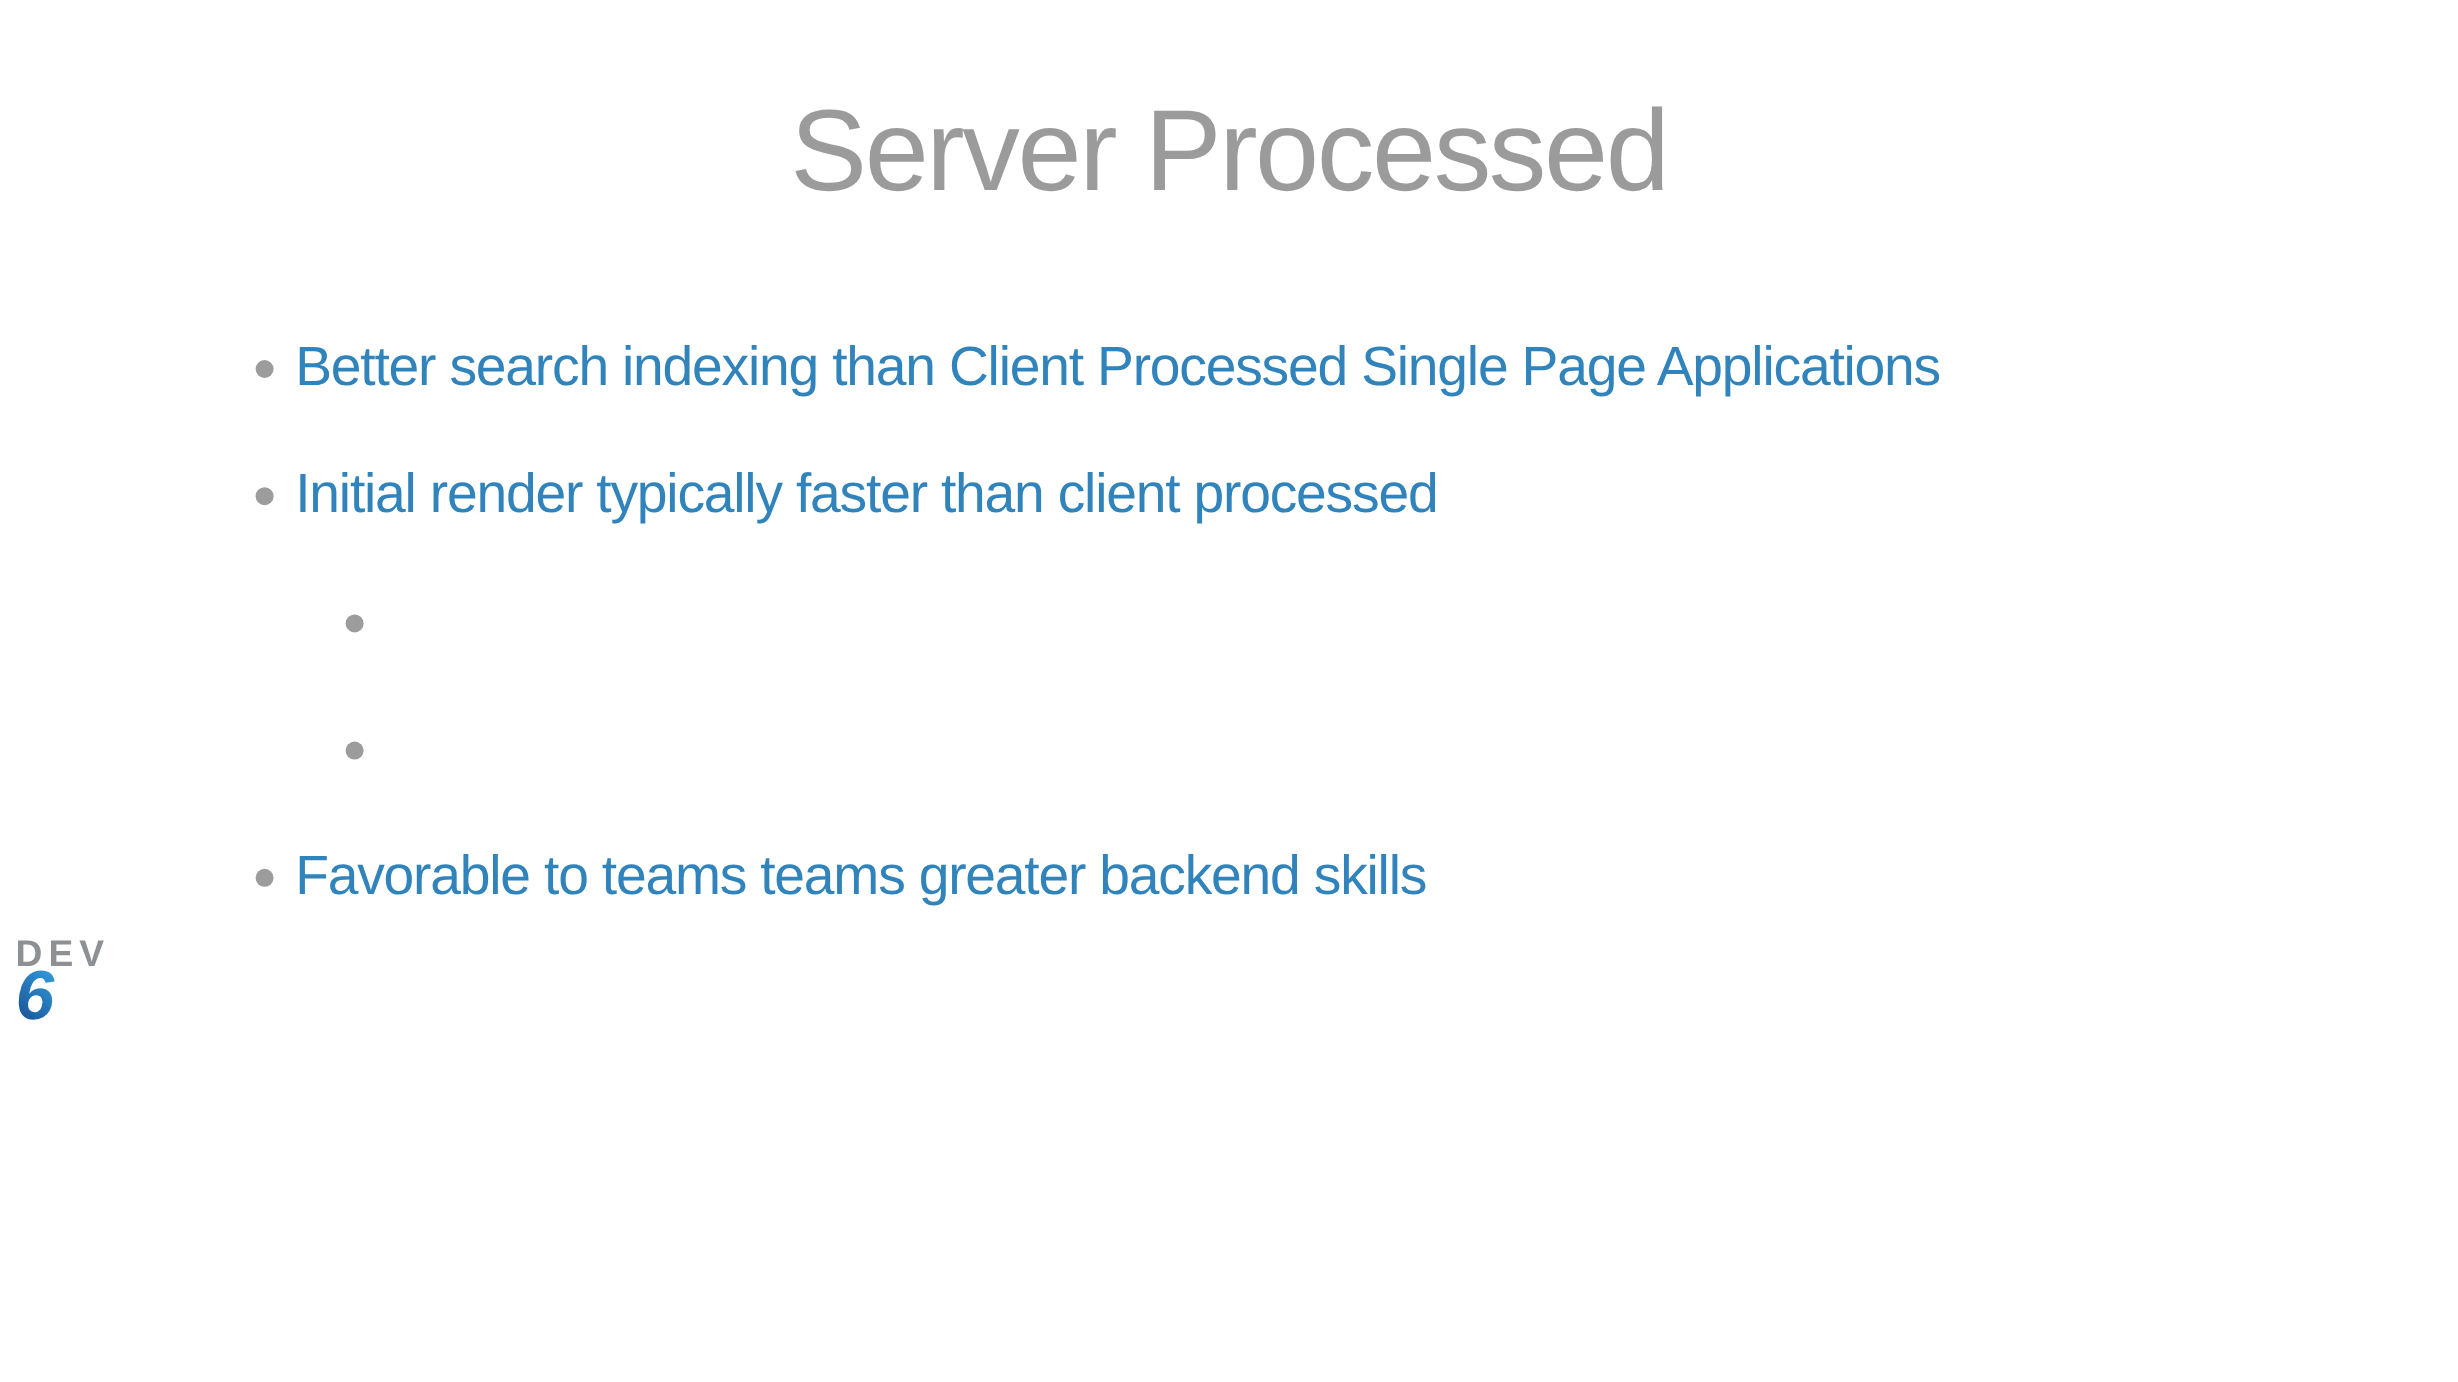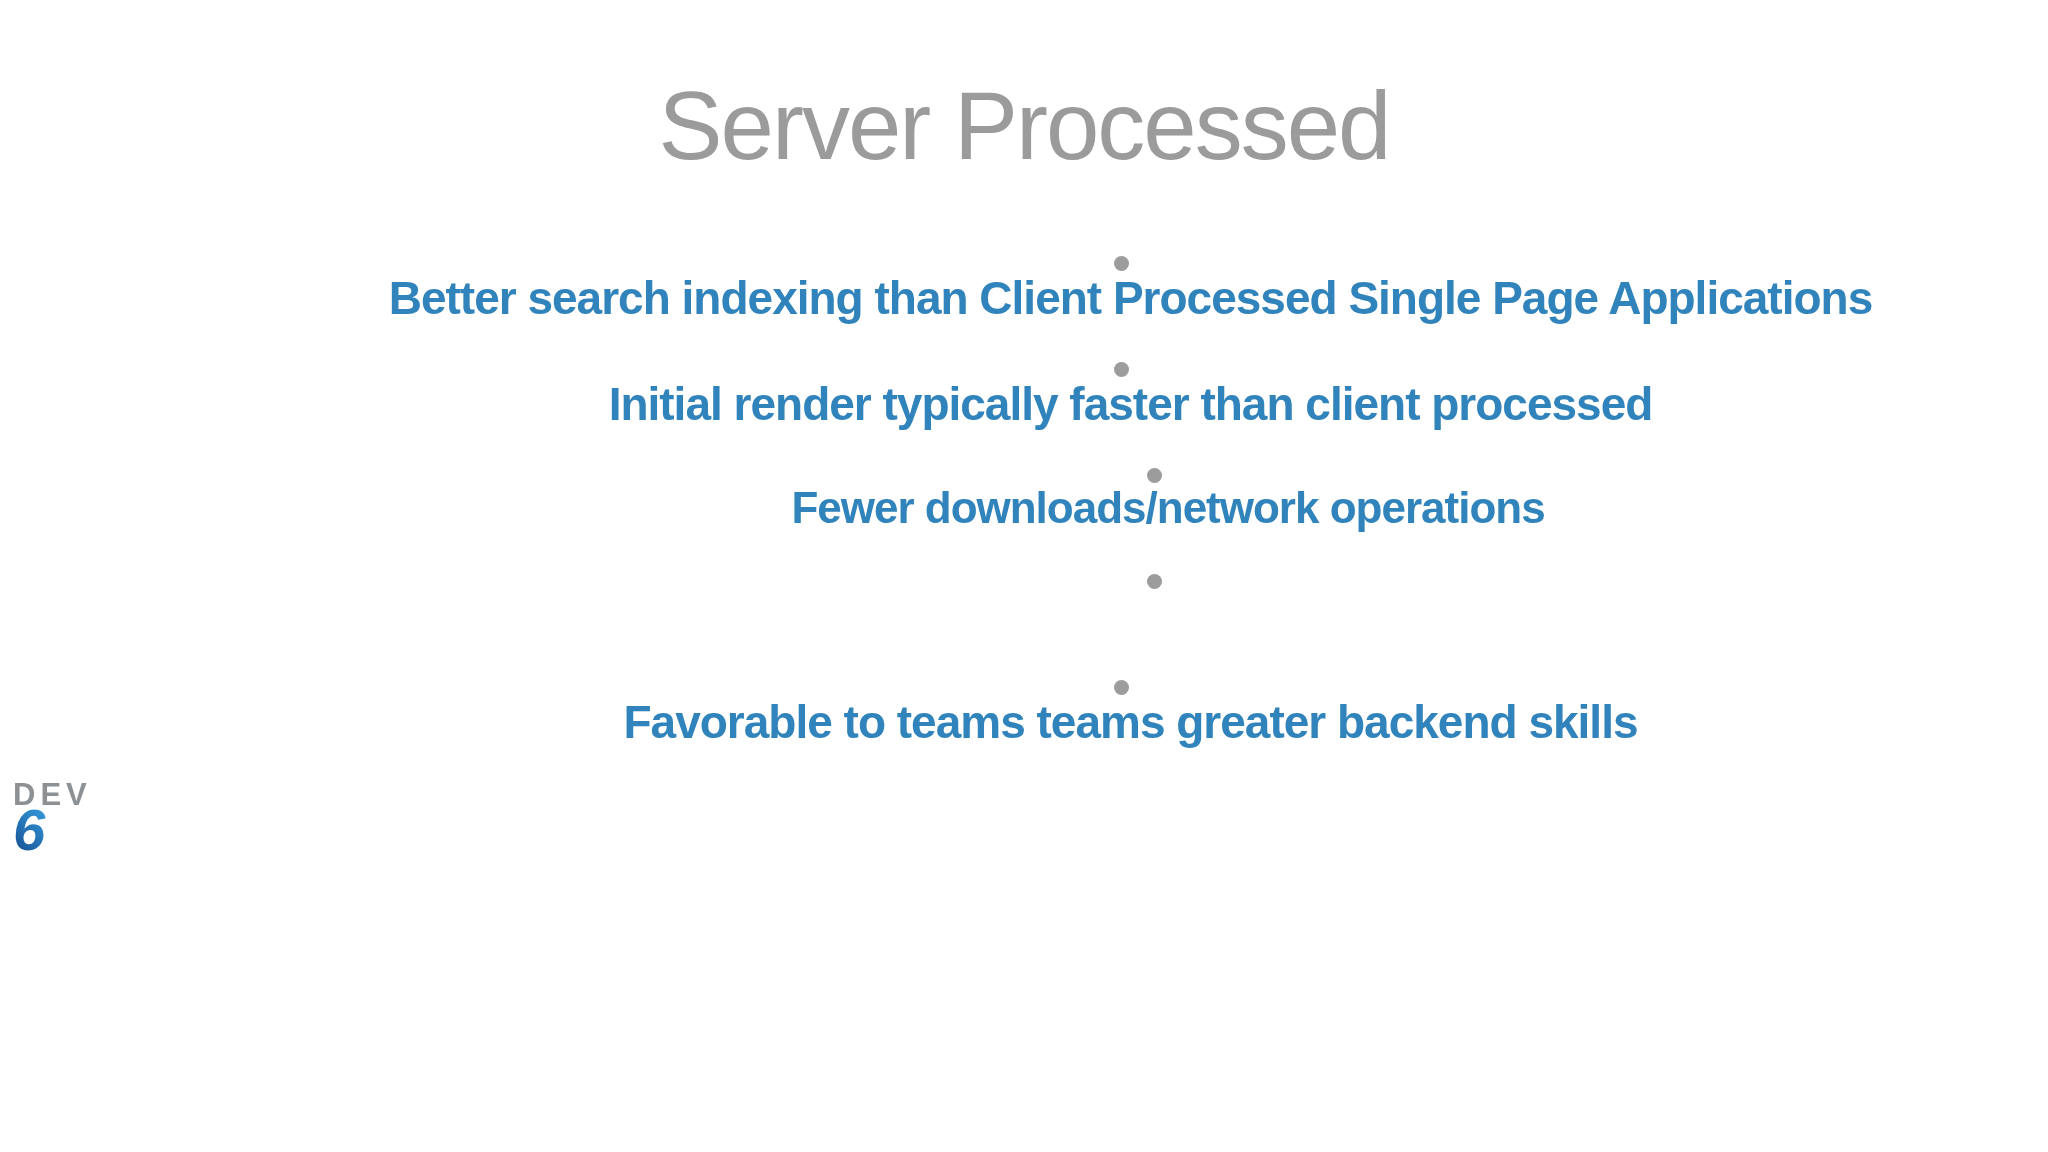--- a/index.html
+++ b/index.html
@@ -35,23 +35,22 @@
     right: 0;
     list-style: none;
     margin: 0;
     padding: 0;
   }
   .bullet-item {
     display: flex;
     align-items: center;
     height: 106px;
     color: #3184bb;
-    font-weight: 700;
+    font-weight: 400;
     letter-spacing: -1px;
-    flex-direction: column;
   }
   .bullet-item .dot {
     flex: 0 0 auto;
     width: 15px;
     height: 15px;
     border-radius: 50%;
     background: #9c9c9c;
     margin-top: 4px;
   }
   .bullet-item.level-1 {
@@ -106,21 +105,20 @@
     <li class="bullet-item level-1">
       <span class="dot"></span>
       <span class="bullet-text">Better search indexing than Client Processed Single Page Applications</span>
     </li>
     <li class="bullet-item level-1">
       <span class="dot"></span>
       <span class="bullet-text">Initial render typically faster than client processed</span>
     </li>
     <li class="bullet-item level-2">
       <span class="dot"></span>
-      <span class="bullet-text">Fewer downloads/network operations</span>
     </li>
     <li class="bullet-item level-2">
       <span class="dot"></span>
     </li>
     <li class="bullet-item level-1">
       <span class="dot"></span>
       <span class="bullet-text">Favorable to teams teams greater backend skills</span>
     </li>
   </ul>
 

